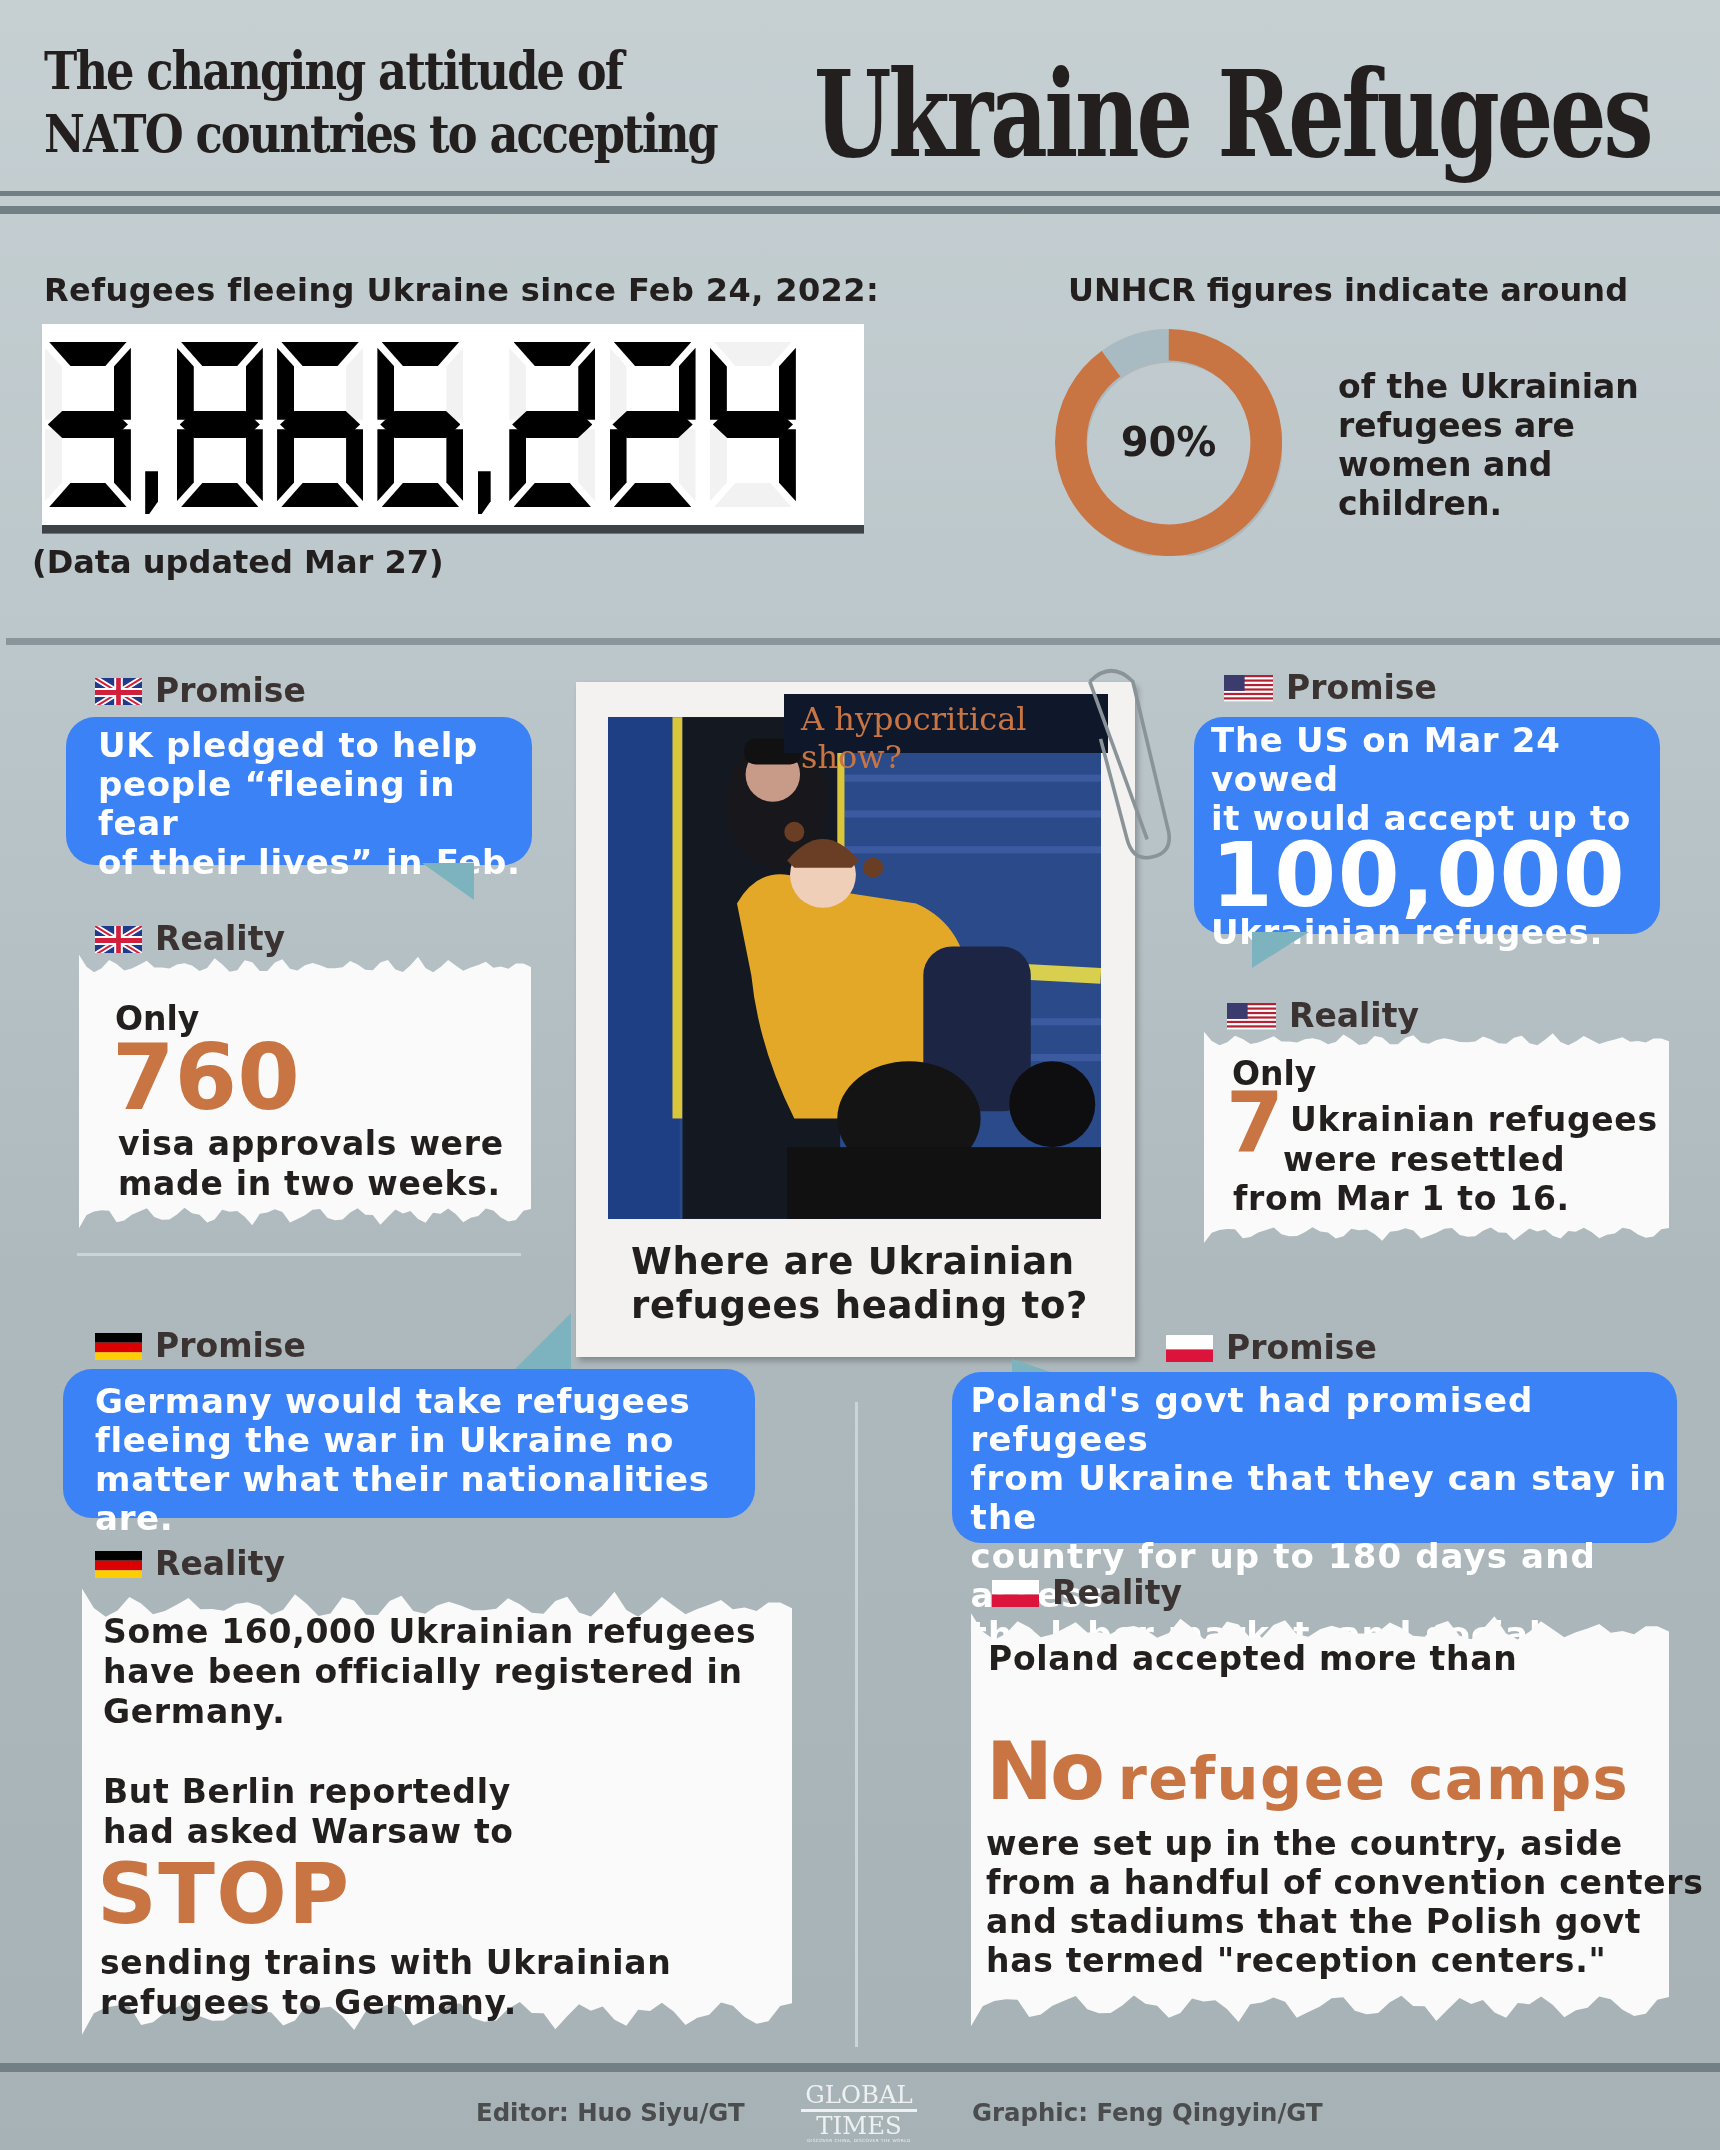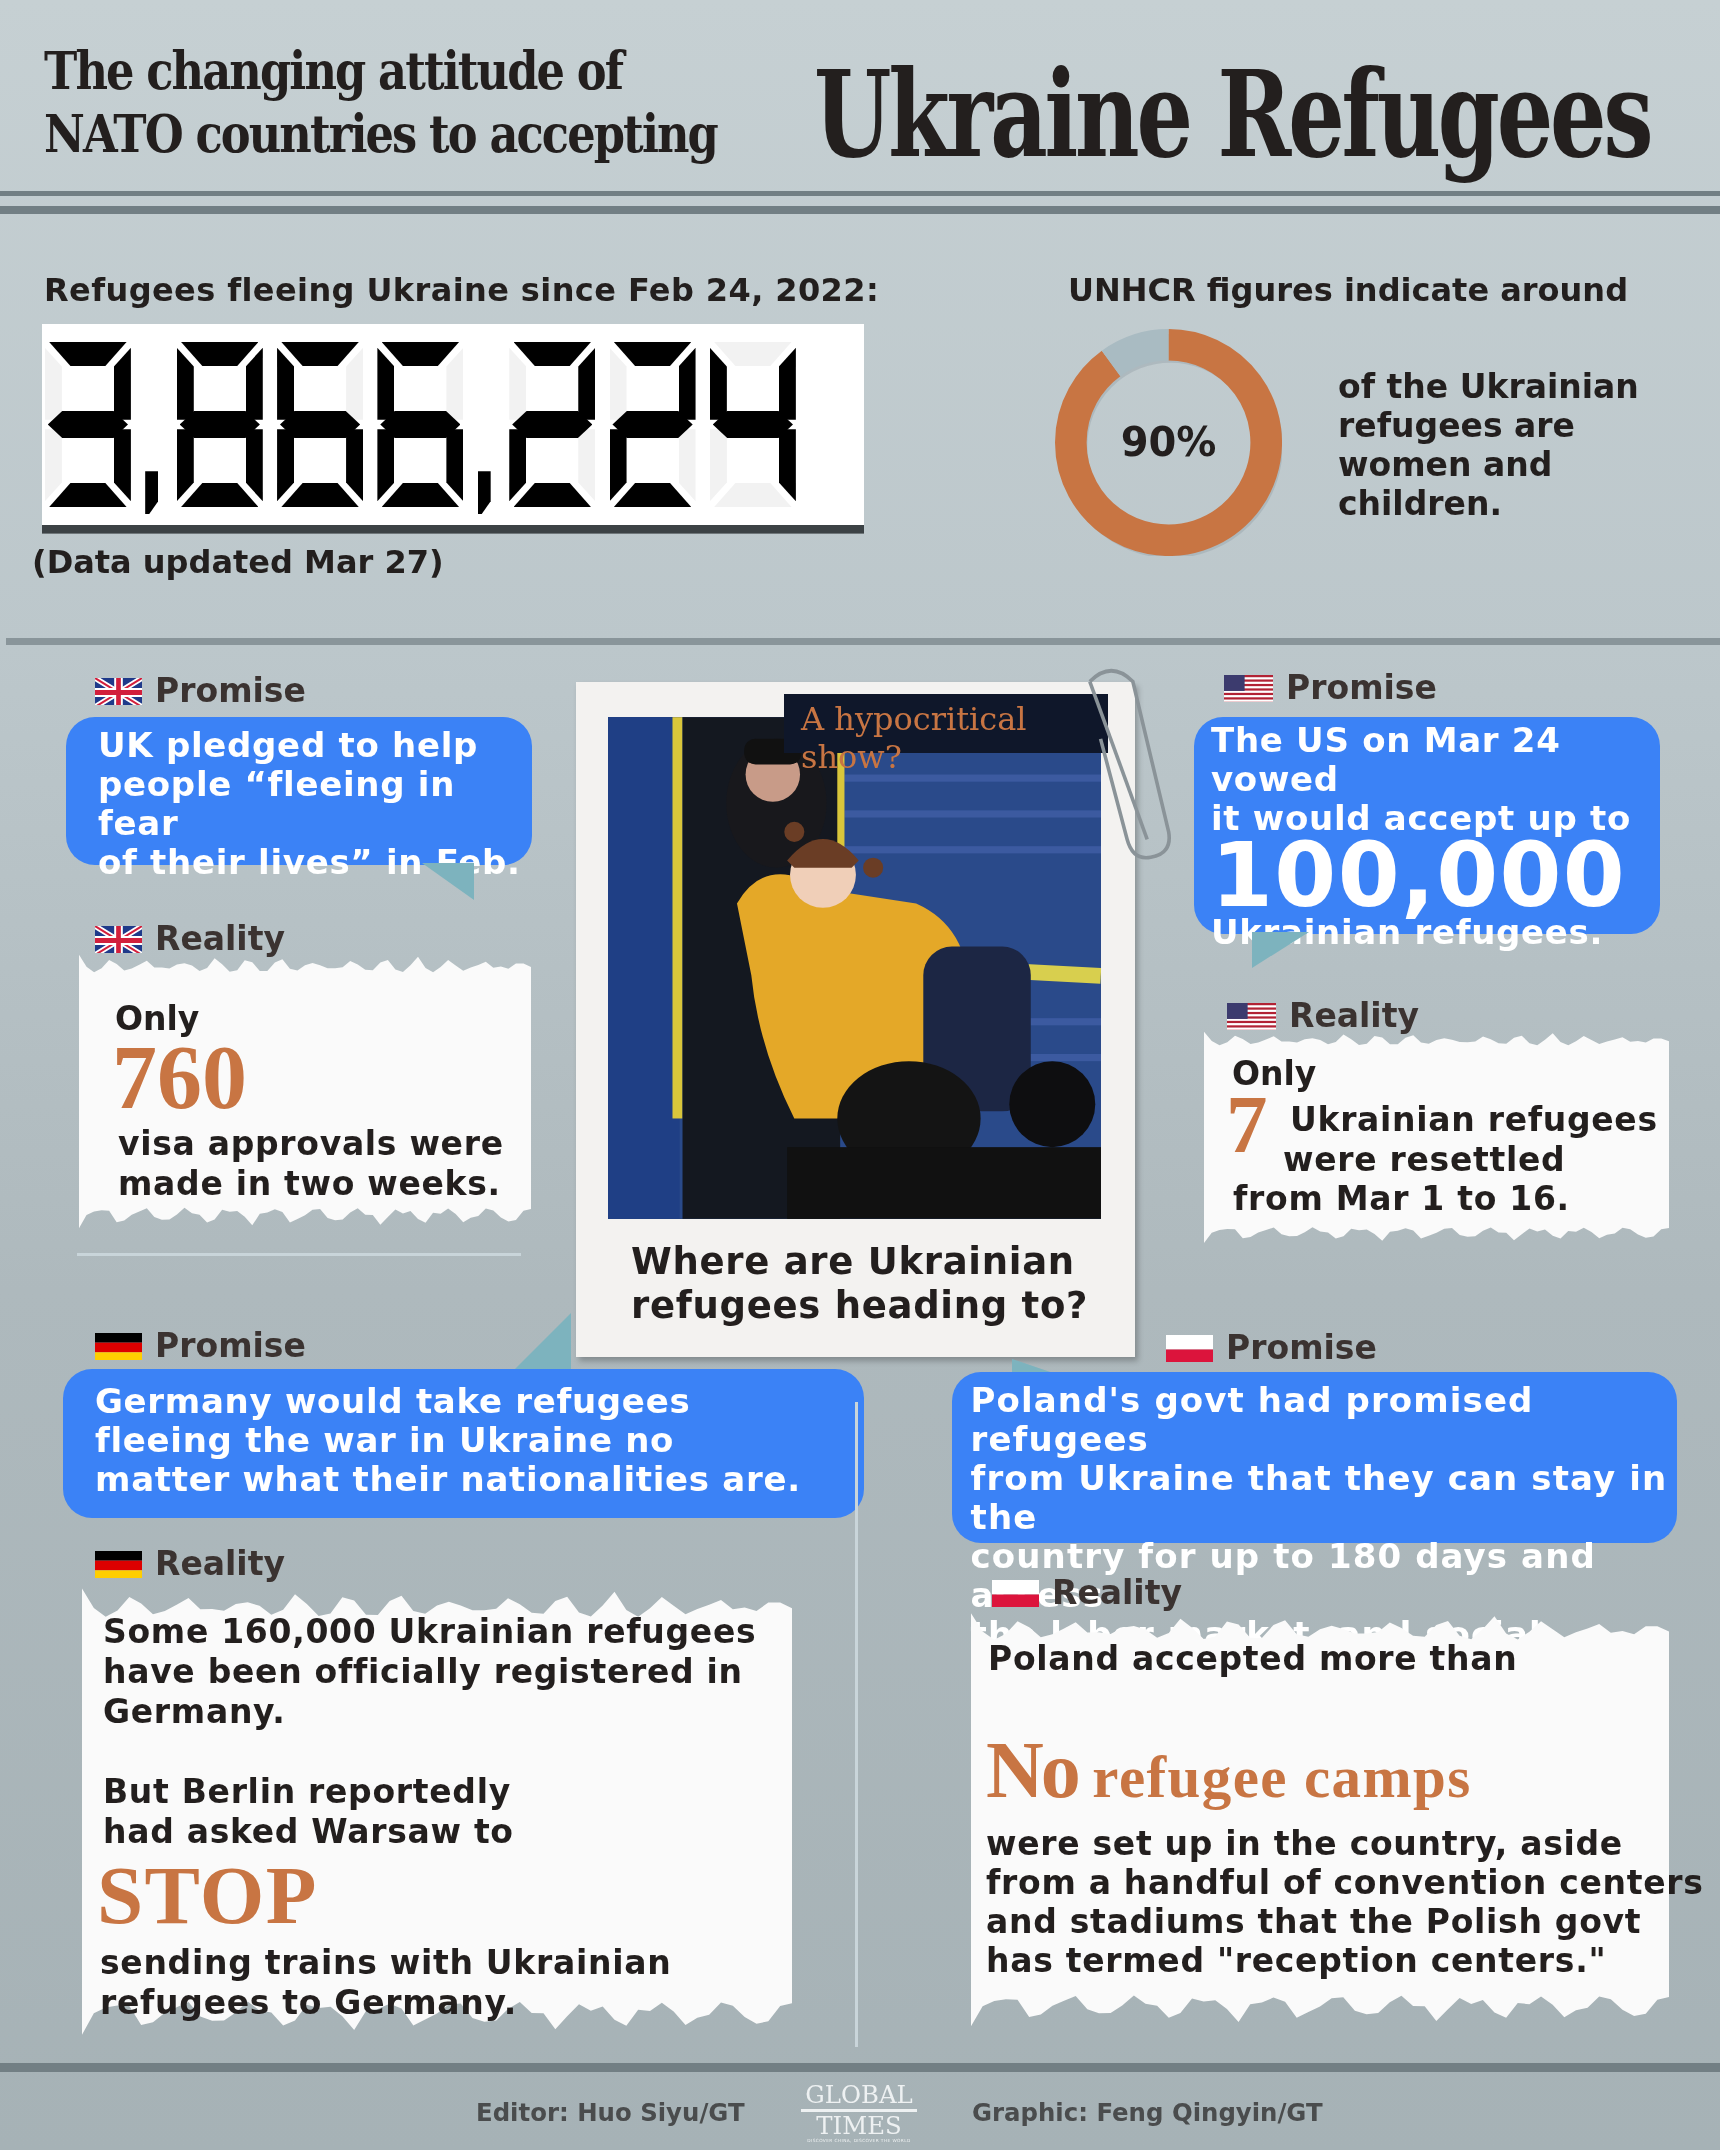--- a/index.html
+++ b/index.html
@@ -46,21 +46,21 @@
   
   .sec-label { font-size: 33px; font-weight: bold; color: #3b3331; display: flex; align-items: center; gap: 13px; }
   .flag { display: inline-block; position: relative; overflow: hidden; }
 
   
   .bubble { background: #3b82f6; color: #fff; border-radius: 29px; font-weight: bold; font-size: 34px; line-height: 39px; letter-spacing: 0.7px; }
   .tail { position: absolute; background: #7db3be; }
 
   
   .torn { background: #fafafa; color: #231f1e; font-weight: bold; }
-  .orange { color: #c87543; font-family: Liberation Serif, serif; }
+  .orange { color: #c87543; }
 
   
   .card { left: 576px; top: 682px; width: 559px; height: 675px; background: #f3f2f0; box-shadow: 2.9px 4.3px 5.7px rgba(0,0,0,0.25); }
   .photo { left: 608px; top: 717px; width: 493px; height: 502px; background: #1c2b4a; overflow: hidden; }
   .card-caption { left: 631px; top: 1240px; font-size: 37px; font-weight: bold; line-height: 44px; letter-spacing: 0.7px; }
   .hypo-tag { left: 784px; top: 694px; width: 324px; height: 59px; background: #0f172a; font-family: "DejaVu Serif", serif; font-size: 32px; color: #c87543; padding: 5.7px 0 0 17px; }
 
   .vdivider { left: 855px; top: 1402px; width: 2.9px; height: 645px; background: #c9d5da; }
   .hdivider { left: 77px; top: 1253px; width: 444px; height: 2.9px; background: #c9d5da; }
 
@@ -294,21 +294,21 @@
 
 <div class="abs sec-label" style="left:95px;top:1326px;">
   <span class="flag flag-de" style="width:47px;height:29px;"><svg width="100%" height="100%" viewBox="0 0 3 3" preserveAspectRatio="none">
         <rect width="3" height="1" fill="#000"></rect>
         <rect y="1" width="3" height="1" fill="#dd0000"></rect>
         <rect y="2" width="3" height="1" fill="#ffce00"></rect>
       </svg></span>
   <span>Promise</span>
 </div>
 <div class="tail" style="position:absolute;left:512px;top:1313px;width:59px;height:59px;clip-path:polygon(100% 0,100% 100%,0 100%);"></div>
-<div class="abs bubble" style="left:63px;top:1369px;width:801px;height:149px;padding:13px 0 0 32px;">
+<div class="abs bubble" style="left:63px;top:1369px;width:692px;height:149px;padding:13px 0 0 32px;">
   <div>Germany would take refugees</div>
   <div>fleeing the war in Ukraine no</div>
   <div>matter what their nationalities are.</div>
 </div>
 
 <div class="abs sec-label" style="left:95px;top:1544px;">
   <span class="flag flag-de" style="width:47px;height:29px;"><svg width="100%" height="100%" viewBox="0 0 3 3" preserveAspectRatio="none">
         <rect width="3" height="1" fill="#000"></rect>
         <rect y="1" width="3" height="1" fill="#dd0000"></rect>
         <rect y="2" width="3" height="1" fill="#ffce00"></rect>

